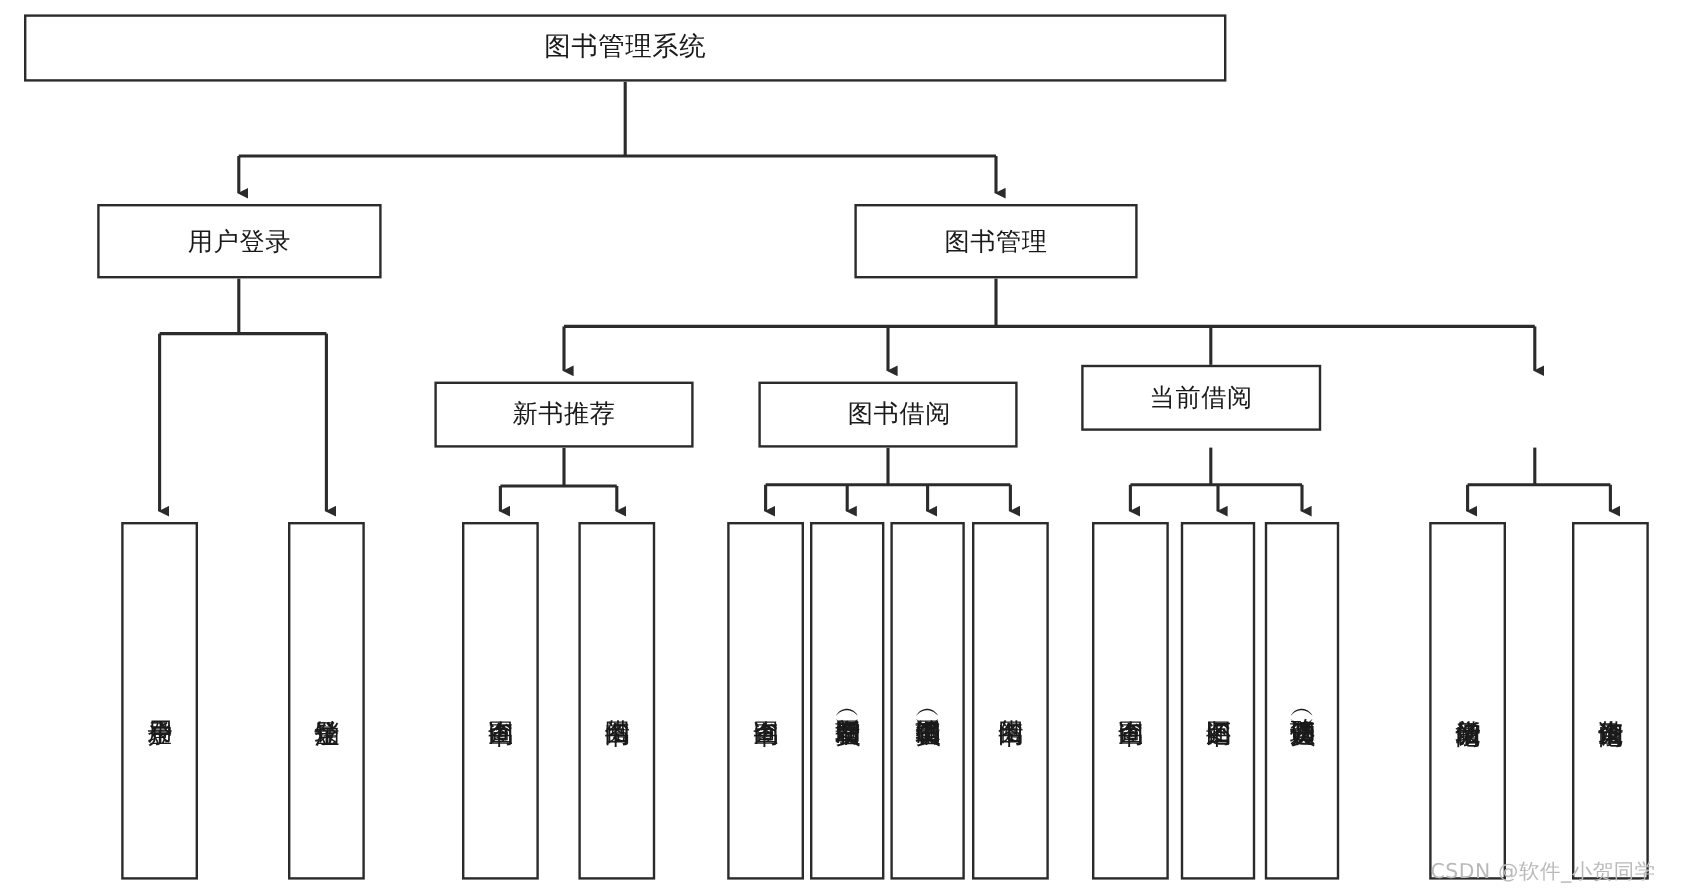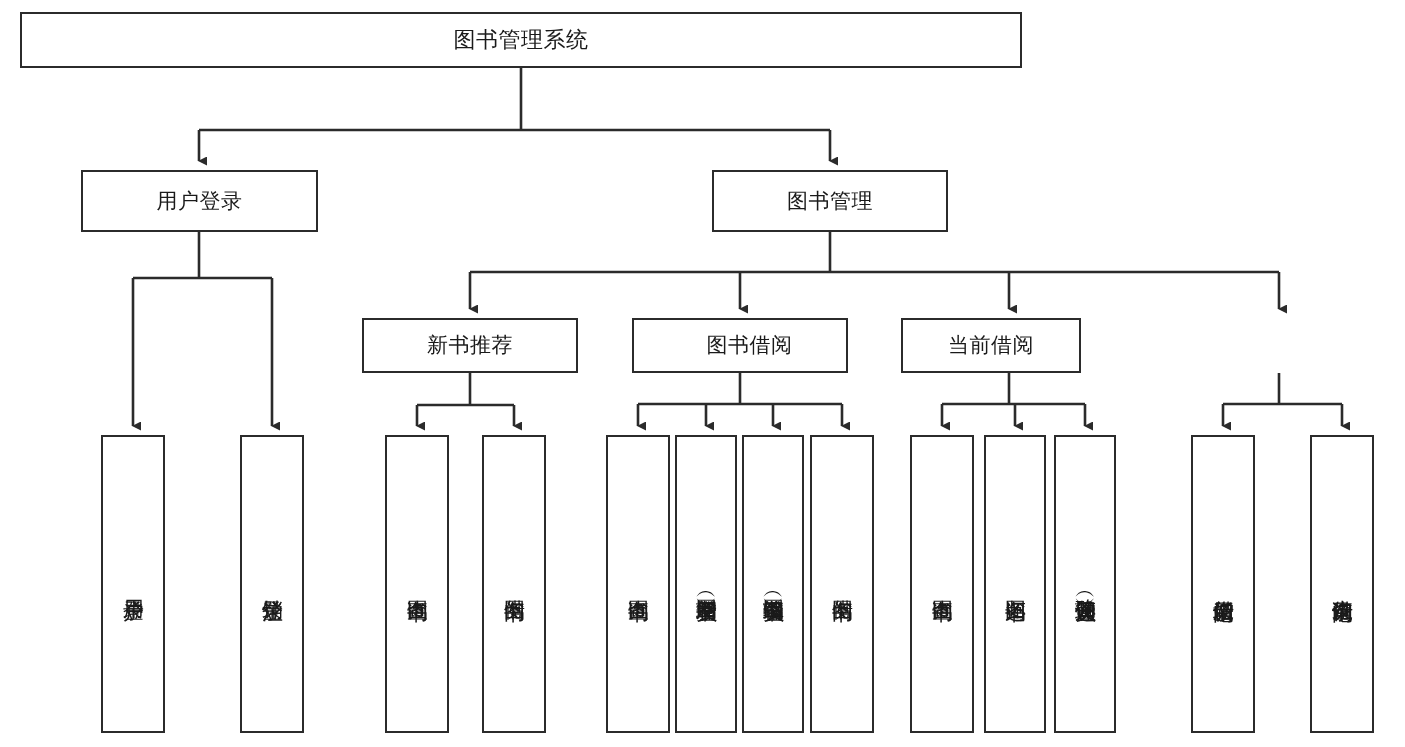--- a/index.html
+++ b/index.html
@@ -136,21 +136,21 @@
   <div class="node horiz" style="left:712px; top:170px; width:236px; height:62px;">
     <span class="node-label">图书管理</span>
   </div>
 
   <div class="node horiz" style="left:362px; top:318px; width:216px; height:55px;">
     <span class="node-label">新书推荐</span>
   </div>
   <div class="node horiz" style="left:632px; top:318px; width:216px; height:55px;padding-left:19px;">
     <span class="node-label">图书借阅</span>
   </div>
-  <div class="node horiz" style="left:901px; top:318px; width:180px; height:55px;">
+  <div class="node horiz" style="left:901px; top:304px; width:200px; height:55px;">
     <span class="node-label">当前借阅</span>
   </div>
 
   <div class="node vert" style="left:101px; top:435px; width:64px; height:298px;">
     <span class="node-label">用户登录</span>
   </div>
   <div class="node vert" style="left:240px; top:435px; width:64px; height:298px;">
     <span class="node-label">注销登录</span>
   </div>
   <div class="node vert" style="left:385px; top:435px; width:64px; height:298px;">
@@ -180,14 +180,15 @@
   <div class="node vert" style="left:1054px; top:435px; width:62px; height:298px;">
     <span class="node-label">确认归还（管理员）</span>
   </div>
   <div class="node vert" style="left:1191px; top:435px; width:64px; height:298px;">
     <span class="node-label">新增借阅记录</span>
   </div>
   <div class="node vert" style="left:1310px; top:435px; width:64px; height:298px;">
     <span class="node-label">查询借阅记录</span>
   </div>
 
+  <div class="watermark" style="left:1192px; top:715px;">CSDN @软件_小贺同学</div>
 
 </div>
 
 </body></html>

